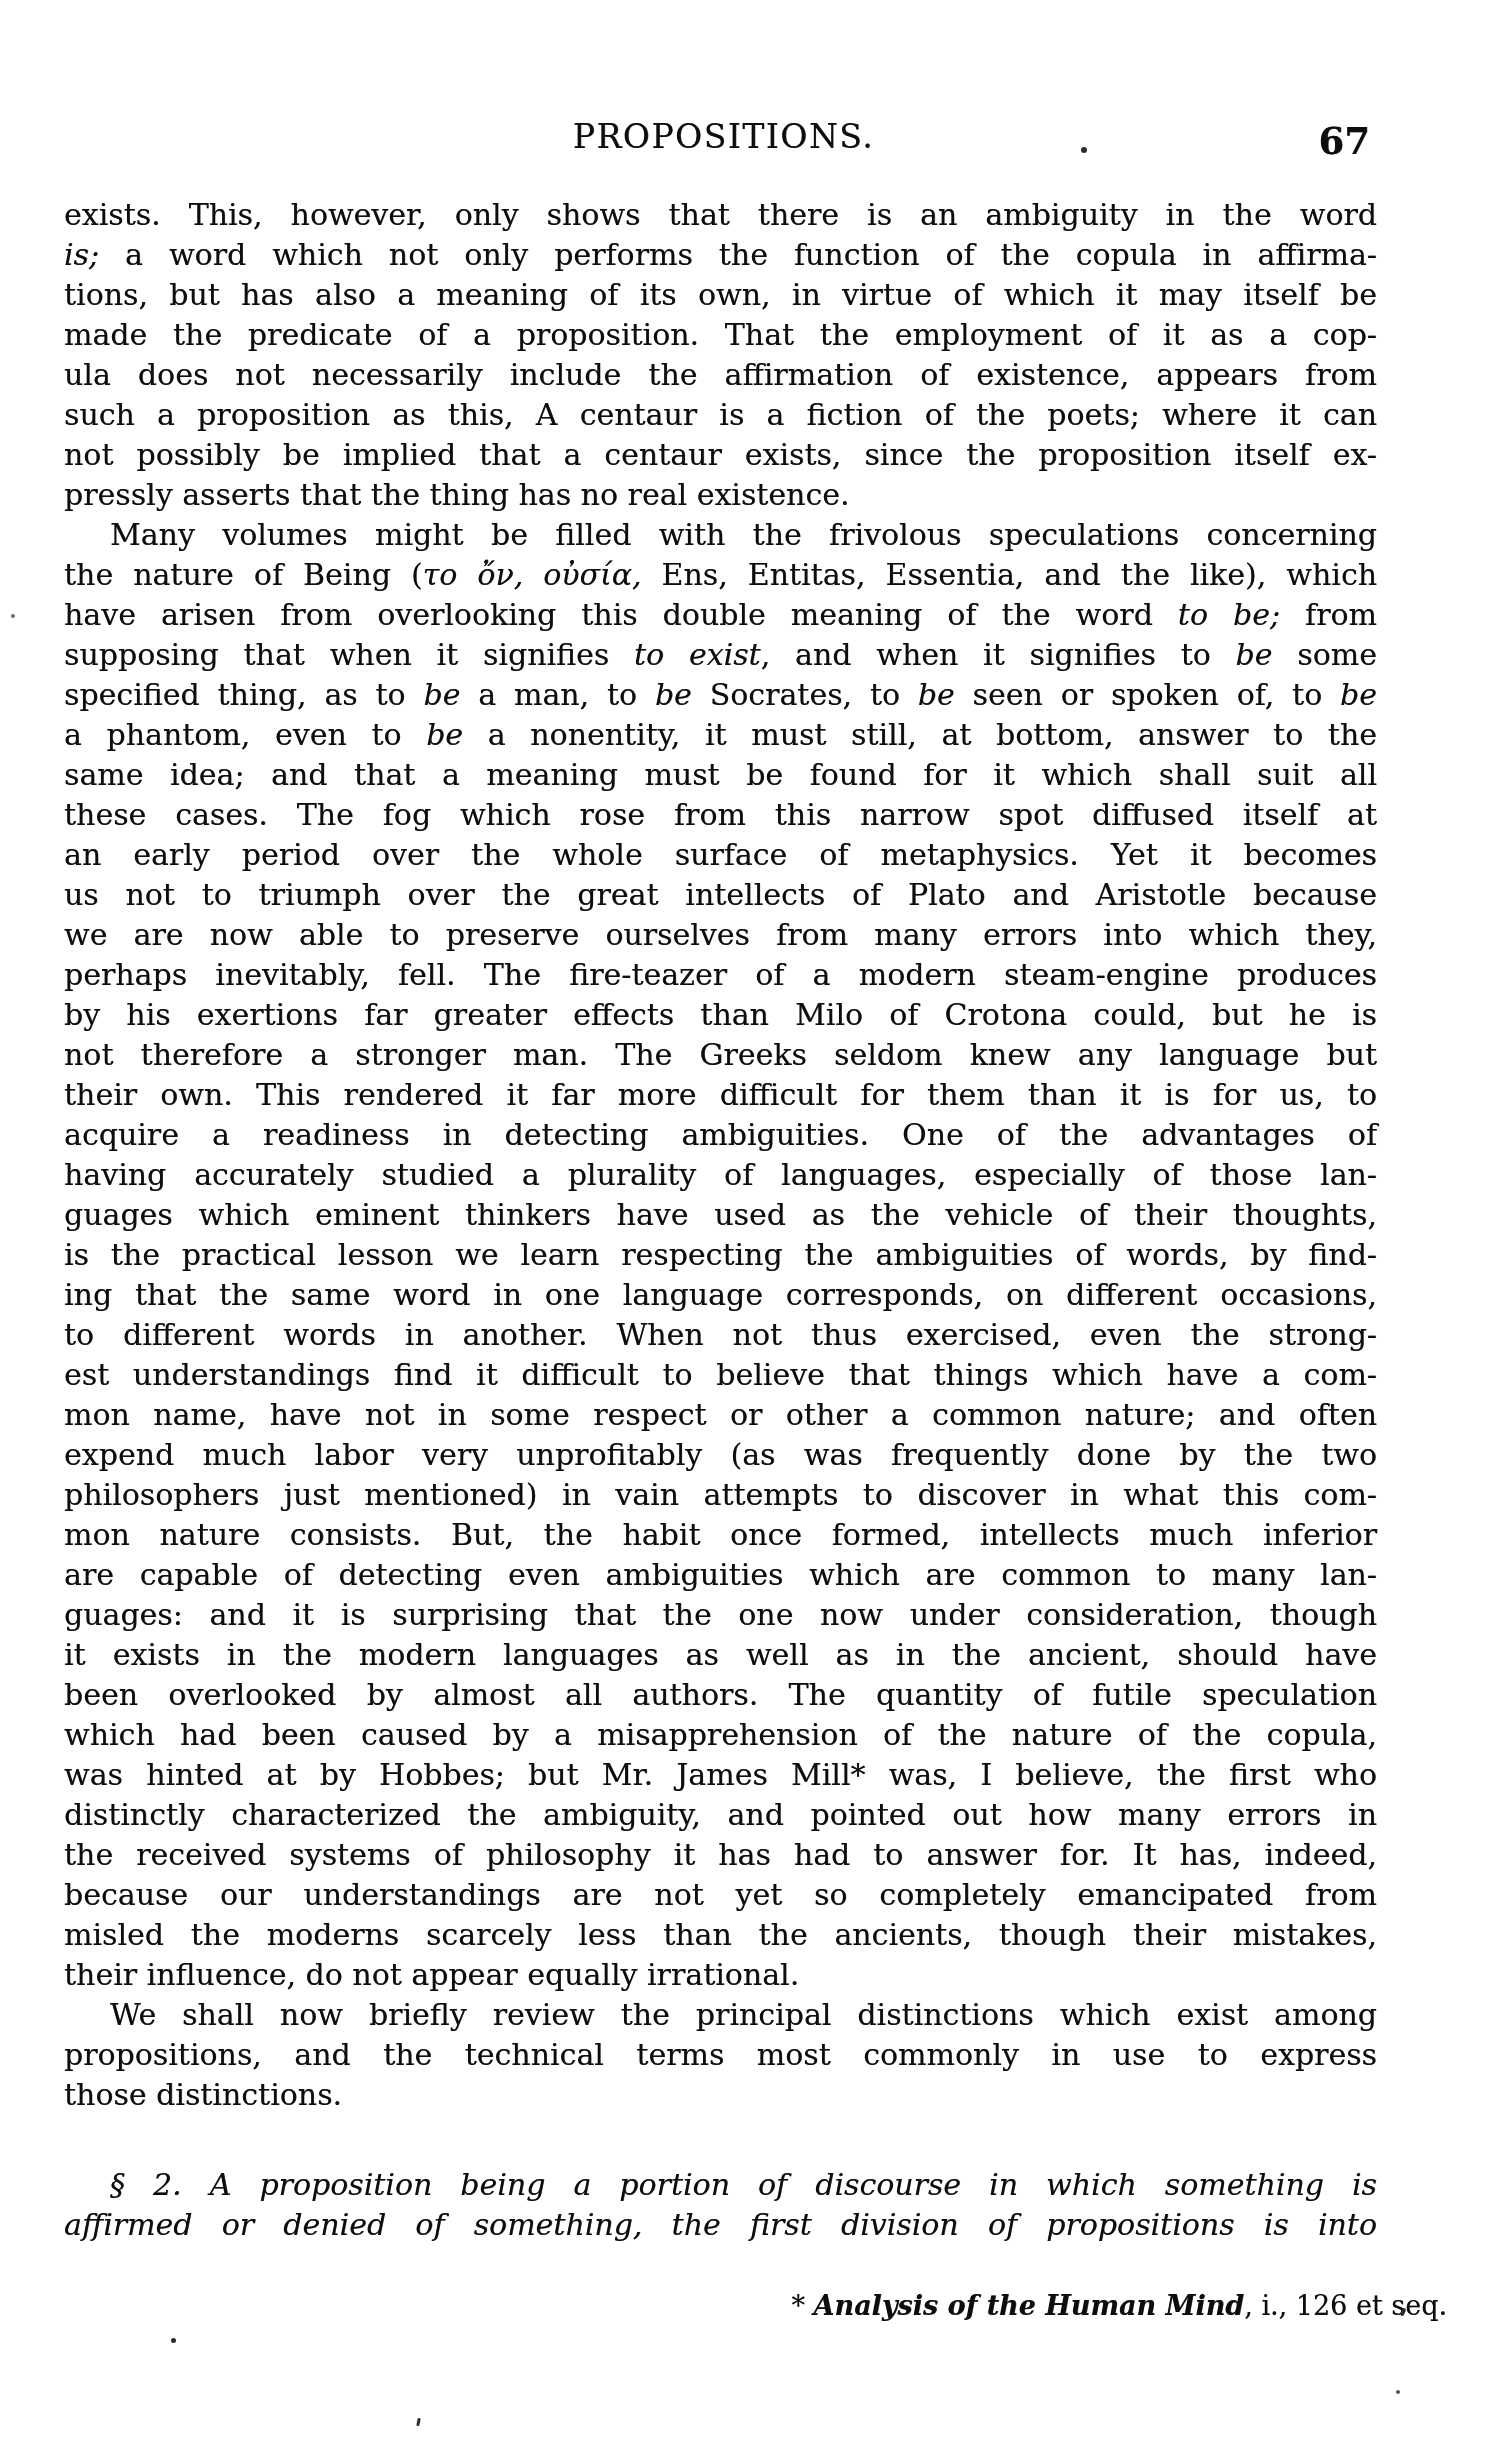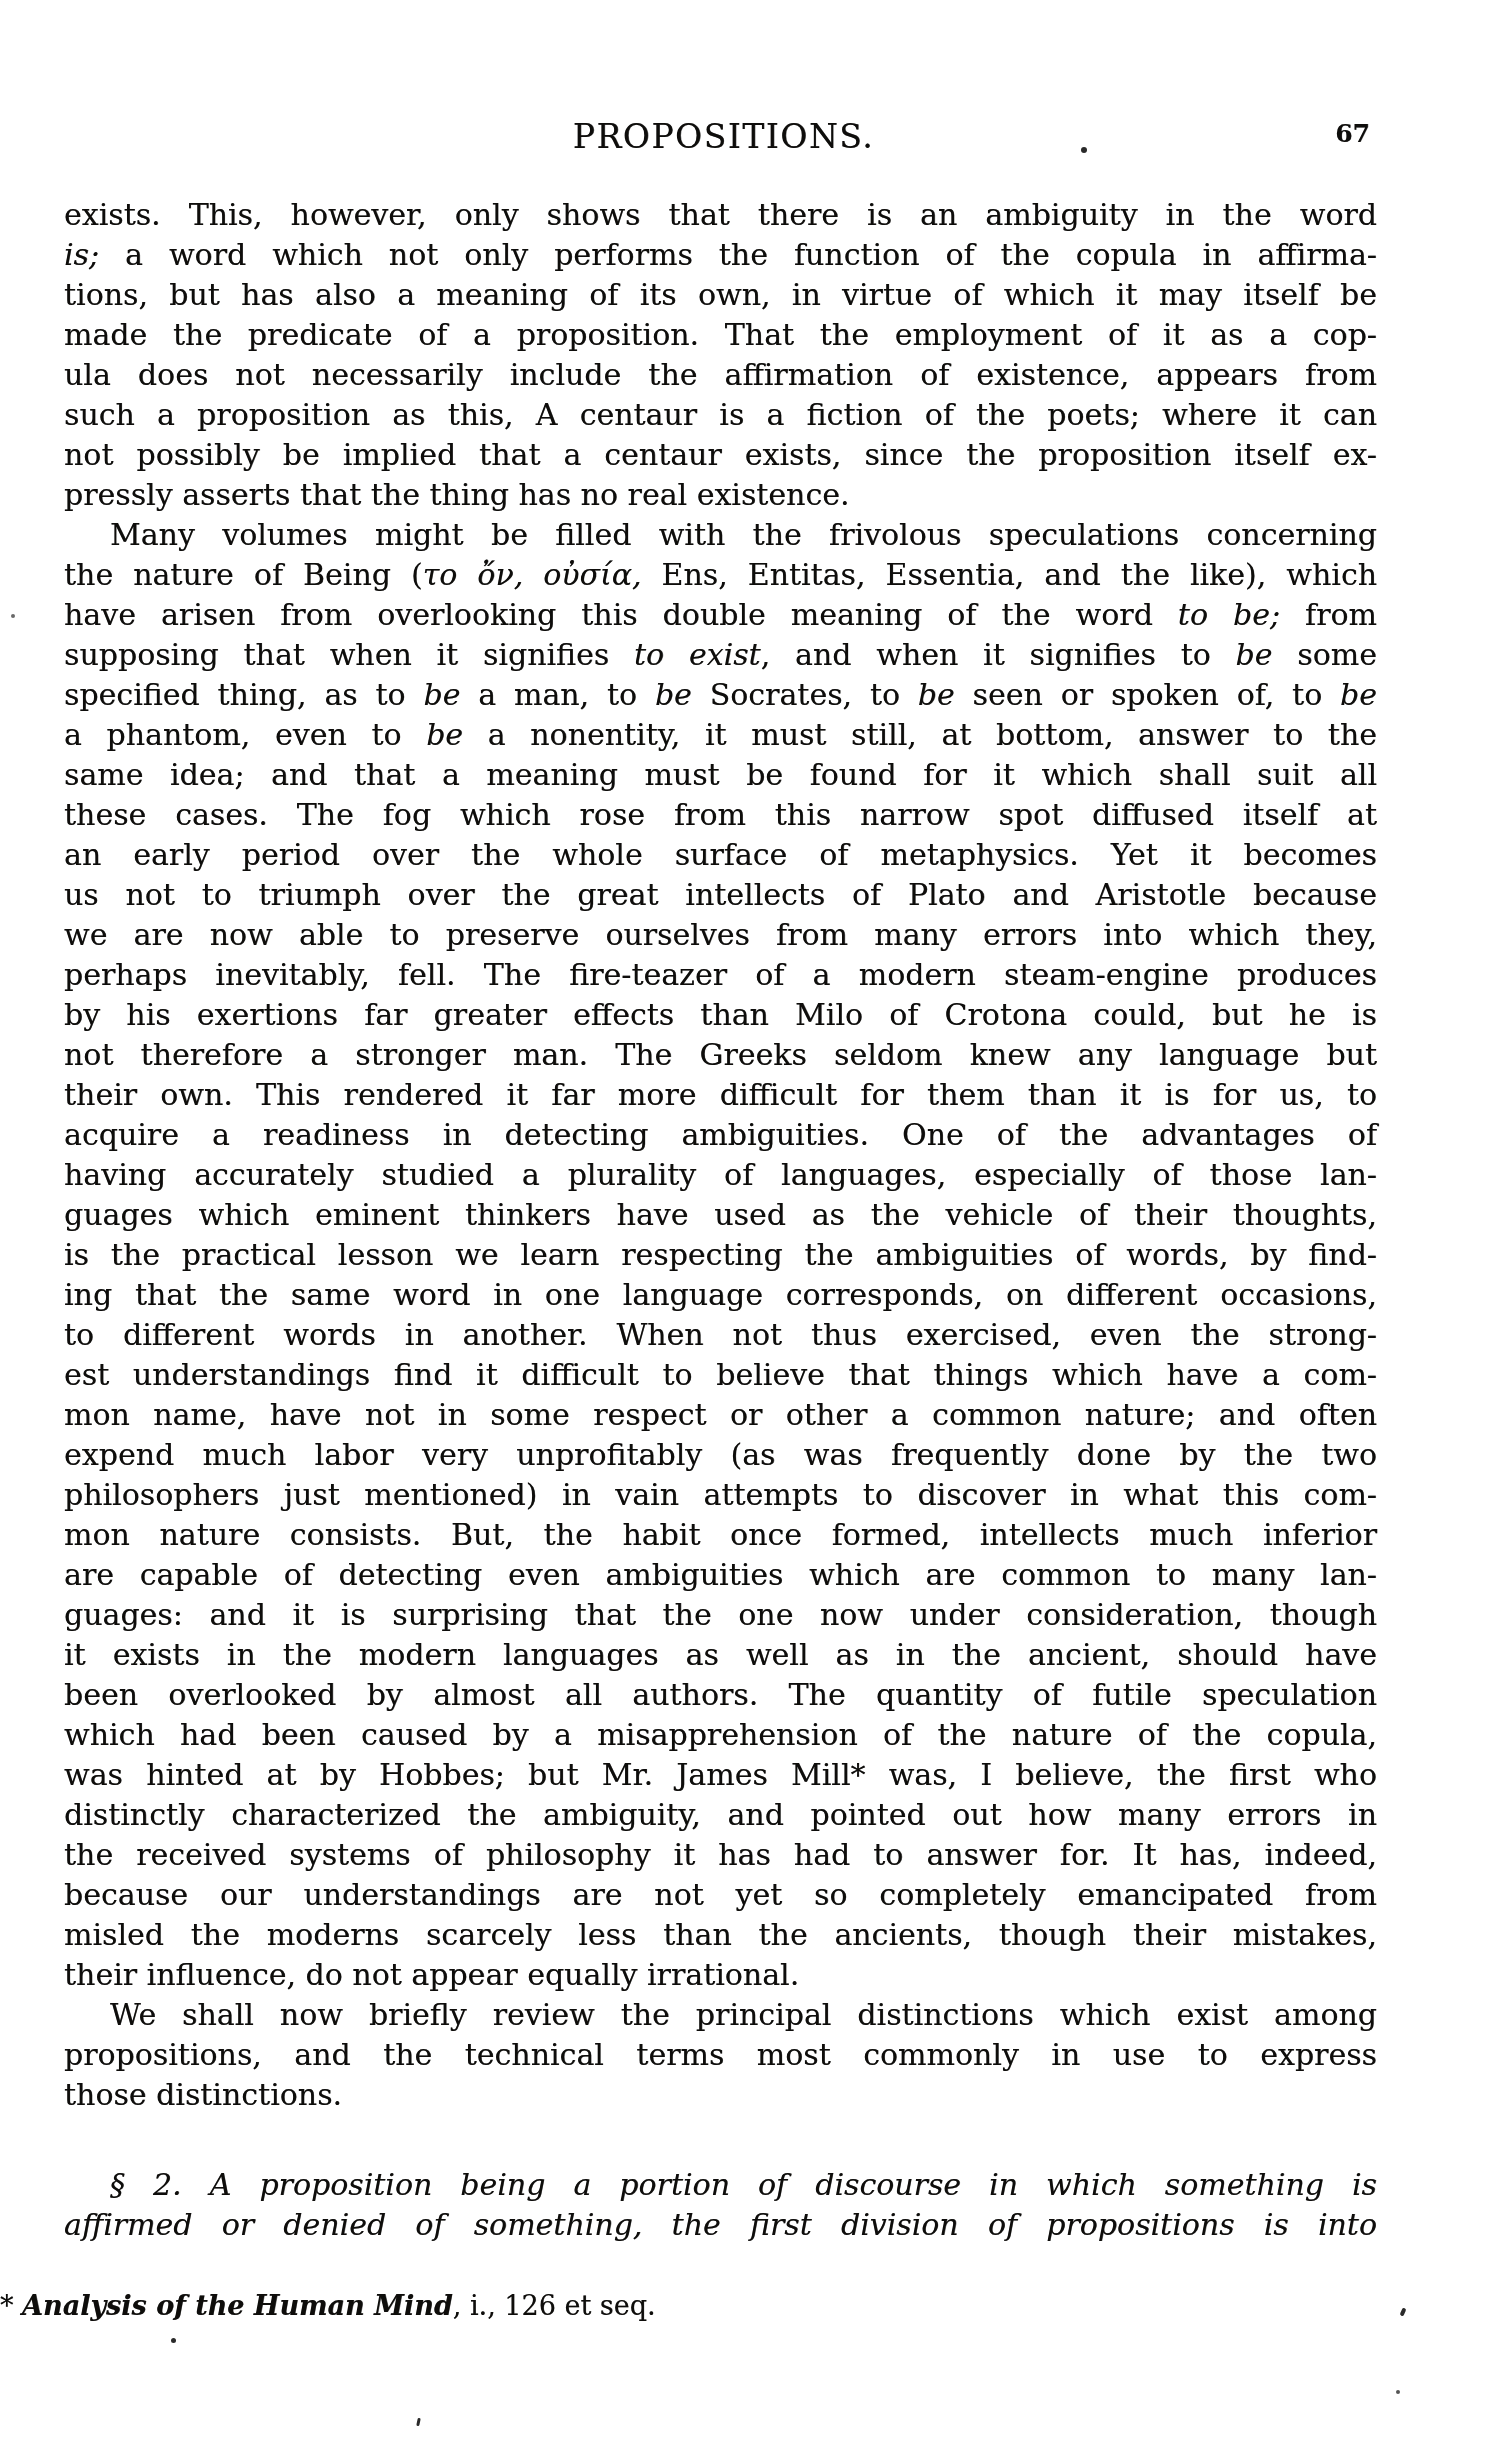--- a/index.html
+++ b/index.html
@@ -15,21 +15,21 @@
     background: #ffffff;
   }
   .running-head {
     position: absolute; top: 117px; left: 0; width: 1447px;
     text-align: center;
     font-size: 33px; font-weight: normal; letter-spacing: 1.5px;
     text-shadow: 0.4px 0.4px 0 rgba(10,10,10,0.6);
   }
   .page-number {
     position: absolute; top: 119px; right: 116px;
-    font-size: 25px; font-weight: bold;
+    font-size: 37px; font-weight: bold;
     text-shadow: 0.4px 0.4px 0 rgba(10,10,10,0.5);
   }
   .body-text {
     position: absolute; top: 195px; left: 64px; width: 1313px;
     font-size: 30px; line-height: 40px;
     text-shadow: 0.3px 0.3px 0 rgba(10,10,10,0.55);
   }
   .para { margin: 0; }
   .para.gap { margin-top: 50px; font-style: italic; }
   .line {
@@ -37,21 +37,21 @@
     text-align-last: justify;
     height: 40px;
     white-space: normal;
   }
   .line.indent { text-indent: 46px; }
   .line.last { text-align: center; text-align-last: left; }
   .it { font-style: italic; margin-top: 36px; }
   .bi { font-style: italic; font-weight: bold; }
   .footnote {
     position: absolute; top: 2290px; left: 0; width: 1447px;
-    text-align: left;
+    text-align: right;
     font-size: 27px;
     text-shadow: 0.3px 0.3px 0 rgba(10,10,10,0.55);
   }
   .speck {
     position: absolute; background: #2a2a2a; border-radius: 50%;
   }
 </style>
 </head>
 <body>
 

